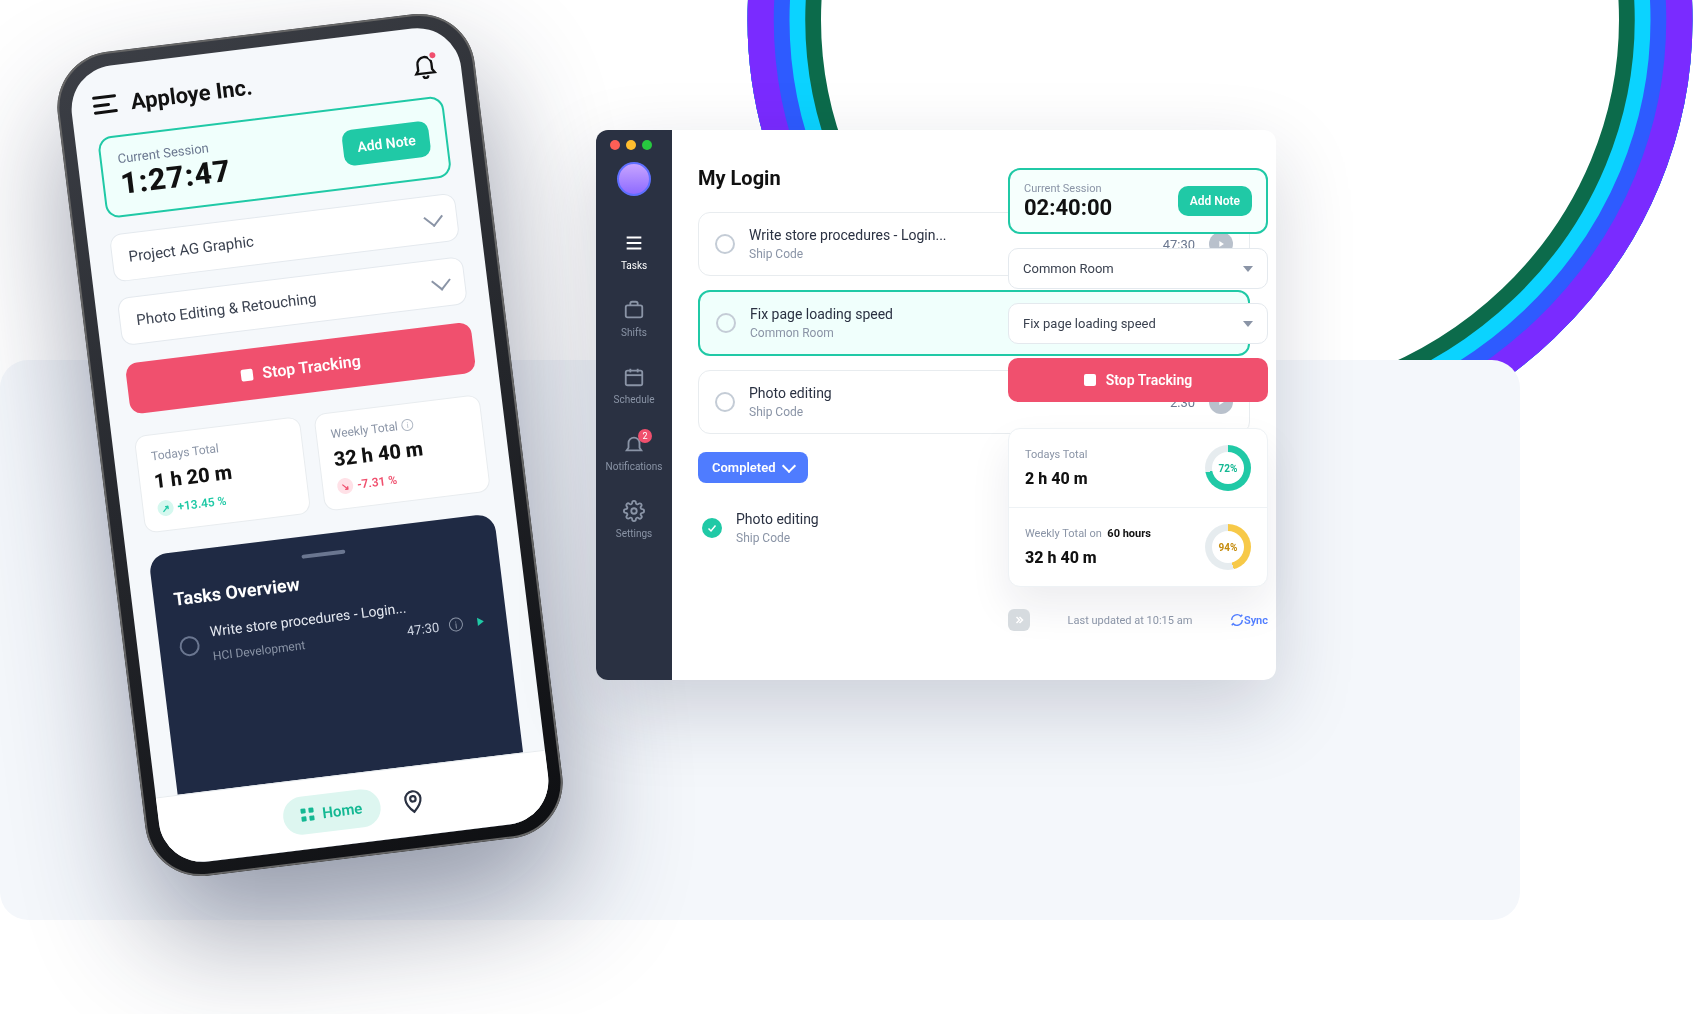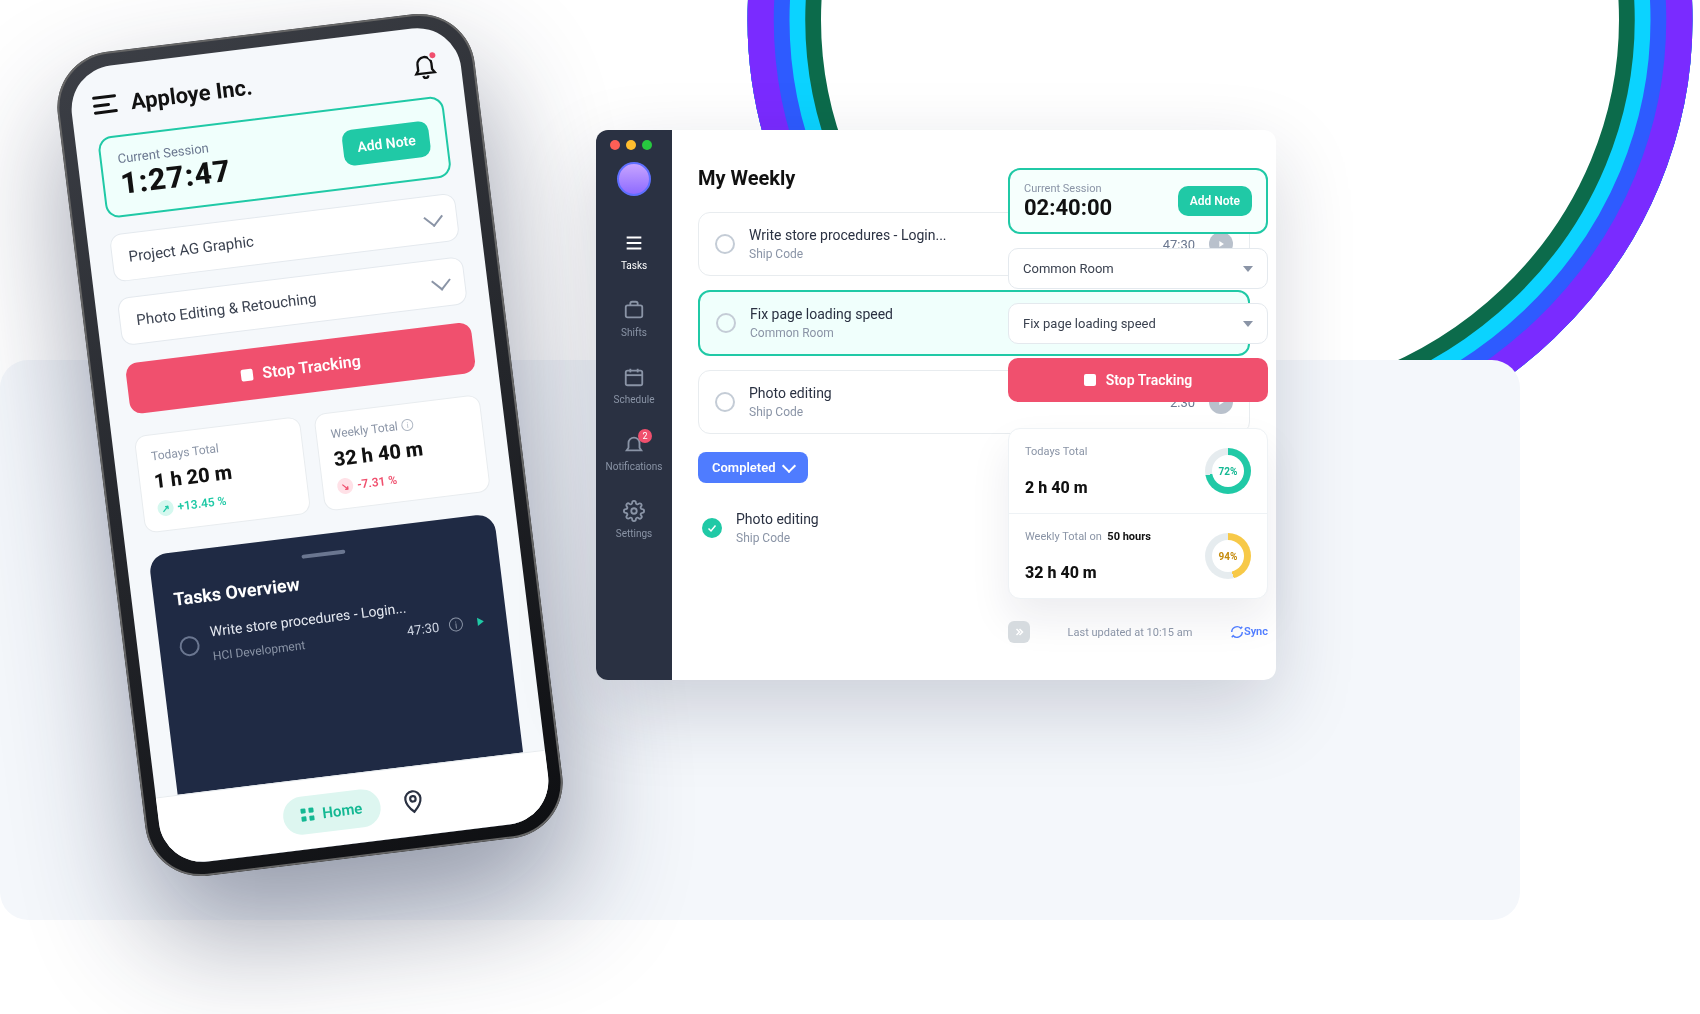--- a/index.html
+++ b/index.html
@@ -135,31 +135,31 @@
   .p-session{border:2px solid var(--teal);border-radius:12px;background:#f6fffd;padding:12px 14px;display:flex;align-items:center;justify-content:space-between;}
   .p-session .lbl{font-size:11px;color:#8a94a6;}
   .p-session .big{font-size:22px;font-weight:700;color:#111;}
   .p-select{background:#fff;border:1px solid #e4e9ee;border-radius:10px;padding:12px 14px;display:flex;align-items:center;justify-content:space-between;font-size:13px;color:#3b4250;cursor:pointer;}
   .tri{width:0;height:0;border-left:5px solid transparent;border-right:5px solid transparent;border-top:6px solid #8a94a6;}
   .p-stop{background:var(--coral);color:#fff;border:none;border-radius:10px;padding:14px;font-weight:600;font-size:14px;display:flex;align-items:center;justify-content:center;gap:10px;cursor:pointer;}
   .p-stats{background:#fff;border:1px solid #eef2f5;border-radius:12px;box-shadow:0 20px 40px rgba(20,30,60,.08);margin-top:12px;}
   .p-stat{padding:16px;display:flex;align-items:center;justify-content:space-between;}
   .p-stat + .p-stat{border-top:1px solid #eef2f5;}
   .p-stat .t{font-size:11px;color:#8a94a6;}
-  .p-stat .v{font-size:16px;font-weight:800;color:#111;margin-top:20px;}
+  .p-stat .v{font-size:16px;font-weight:800;color:#111;margin-top:8px;}
   .donut{width:46px;height:46px;border-radius:50%;position:relative;}
   .donut::after{content:"";position:absolute;inset:7px;border-radius:50%;background:#fff;}
   .donut .lab{position:absolute;inset:0;display:flex;align-items:center;justify-content:center;font-size:10px;font-weight:700;z-index:1;}
   .d-teal{background:conic-gradient(var(--teal) 0 72%, var(--ring-bg) 0);}
   .d-teal .lab{color:var(--teal-d);}
   .d-amber{background:conic-gradient(var(--amber) 0 46%, var(--ring-bg) 0);}
   .d-amber .lab{color:#c58b0c;}
   .p-foot{display:flex;align-items:center;justify-content:space-between;margin-top:8px;font-size:11px;color:#8a94a6;}
   .p-foot .chevbox{width:22px;height:22px;background:#d6dbdf;border-radius:6px;display:flex;align-items:center;justify-content:center;color:#fff;}
-  .sync{color:#4f7cff;display:flex;cursor:pointer;font-weight:600;}
+  .sync{color:#4f7cff;display:flex;align-items:center;cursor:pointer;font-weight:600;}
 </style>
 </head>
 <body>
 
 <div class="arc">
   <span class="a1"></span>
     <span class="a2"></span>
     <span class="a3"></span>
     <span class="a4"></span>
 </div>
@@ -308,21 +308,21 @@
       <svg class="ic" viewBox="0 0 24 24" fill="none" stroke="currentColor" stroke-width="2">
           <circle cx="12" cy="12" r="3"></circle>
           <path d="M19.4 15a1.7 1.7 0 00.34 1.87l.06.06a2 2 0 11-2.83 2.83l-.06-.06A1.7 1.7 0 0015 19.4a1.7 1.7 0 00-1 1.55V21a2 2 0 01-4 0v-.09A1.7 1.7 0 009 19.4a1.7 1.7 0 00-1.87.34l-.06.06a2 2 0 11-2.83-2.83l.06-.06A1.7 1.7 0 004.6 15a1.7 1.7 0 00-1.55-1H3a2 2 0 010-4h.09A1.7 1.7 0 004.6 9a1.7 1.7 0 00-.34-1.87l-.06-.06a2 2 0 112.83-2.83l.06.06A1.7 1.7 0 009 4.6a1.7 1.7 0 001-1.55V3a2 2 0 014 0v.09c0 .67.39 1.27 1 1.51a1.7 1.7 0 001.87-.34l.06-.06a2 2 0 112.83 2.83l-.06.06A1.7 1.7 0 0019.4 9c.24.61.84 1 1.51 1H21a2 2 0 010 4h-.09a1.7 1.7 0 00-1.51 1z"></path>
         </svg>
       <span>Settings</span>
     </div>
   </div>
 
   <div class="d-main">
     <div class="d-head">
-      <h2>My Weekly</h2>
+      <h2>My Login</h2>
       <div class="newtask">
         <span class="plus">+</span>
         <span>Create a new task</span>
       </div>
     </div>
 
     <div class="task-card">
       <div class="ring"></div>
       <div class="txt">
         <div class="nm">Write store procedures - Login...</div>
@@ -410,21 +410,21 @@
       <div>
         <div class="t">Todays Total</div>
         <div class="v">2 h 40 m</div>
       </div>
       <div class="donut d-teal">
           <span class="lab">72%</span>
         </div>
     </div>
     <div class="p-stat">
       <div>
-        <div class="t"><span>Weekly Total on</span>&nbsp;&nbsp;<b style="color:#111">50 hours</b></div>
+        <div class="t"><span>Weekly Total on</span>&nbsp;&nbsp;<b style="color:#111">60 hours</b></div>
         <div class="v">32 h 40 m</div>
       </div>
       <div class="donut d-amber">
           <span class="lab">94%</span>
         </div>
     </div>
   </div>
 
   <div class="p-foot">
     <div class="chevbox">

